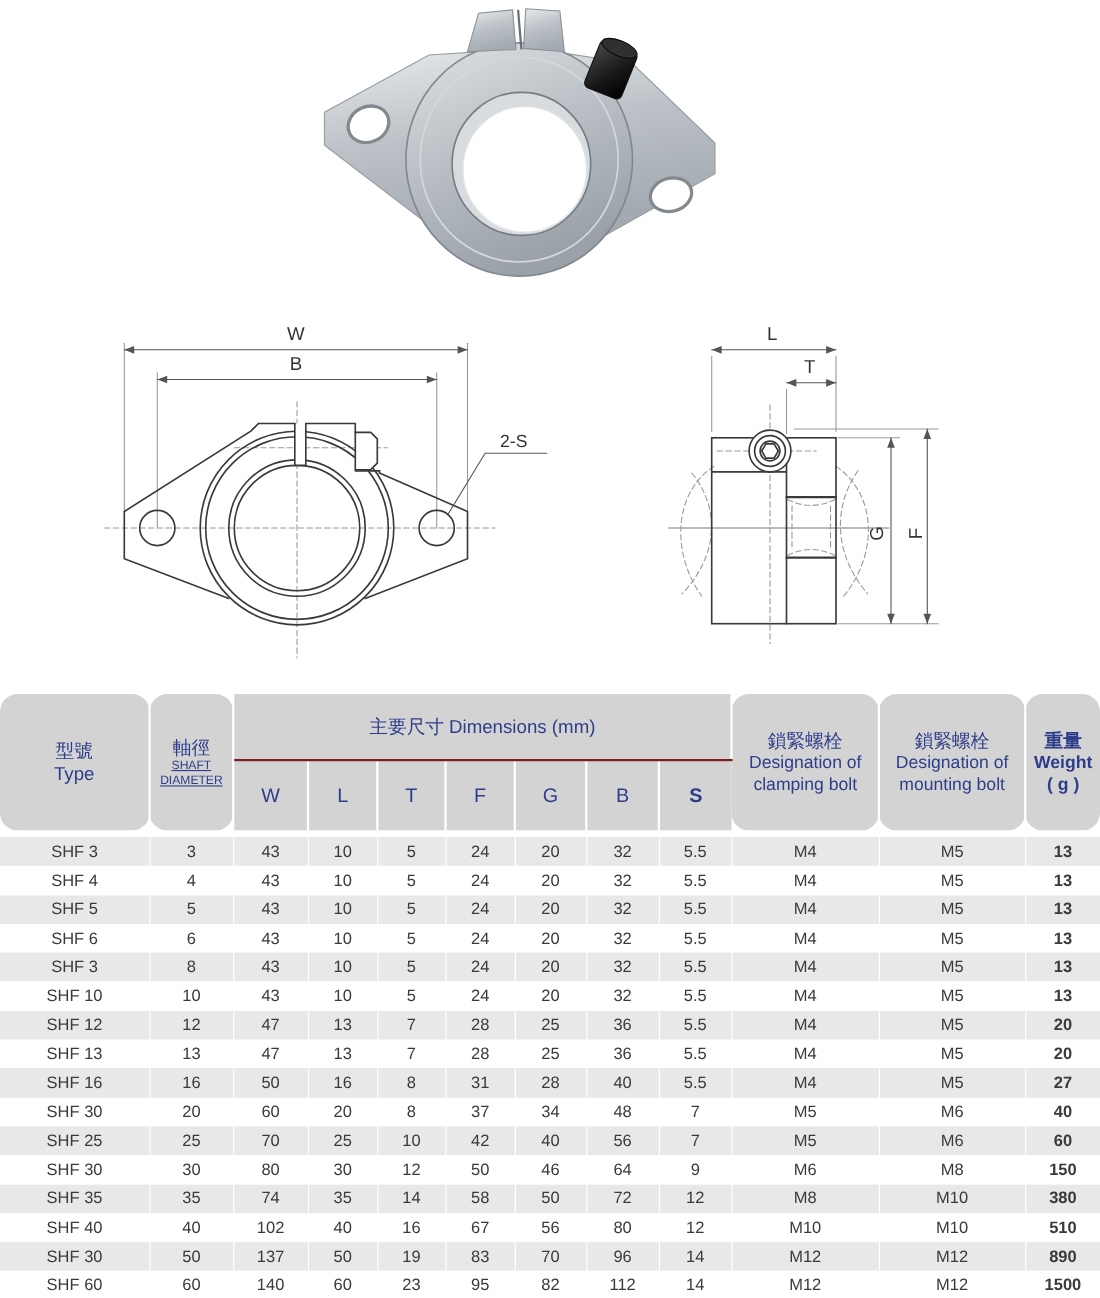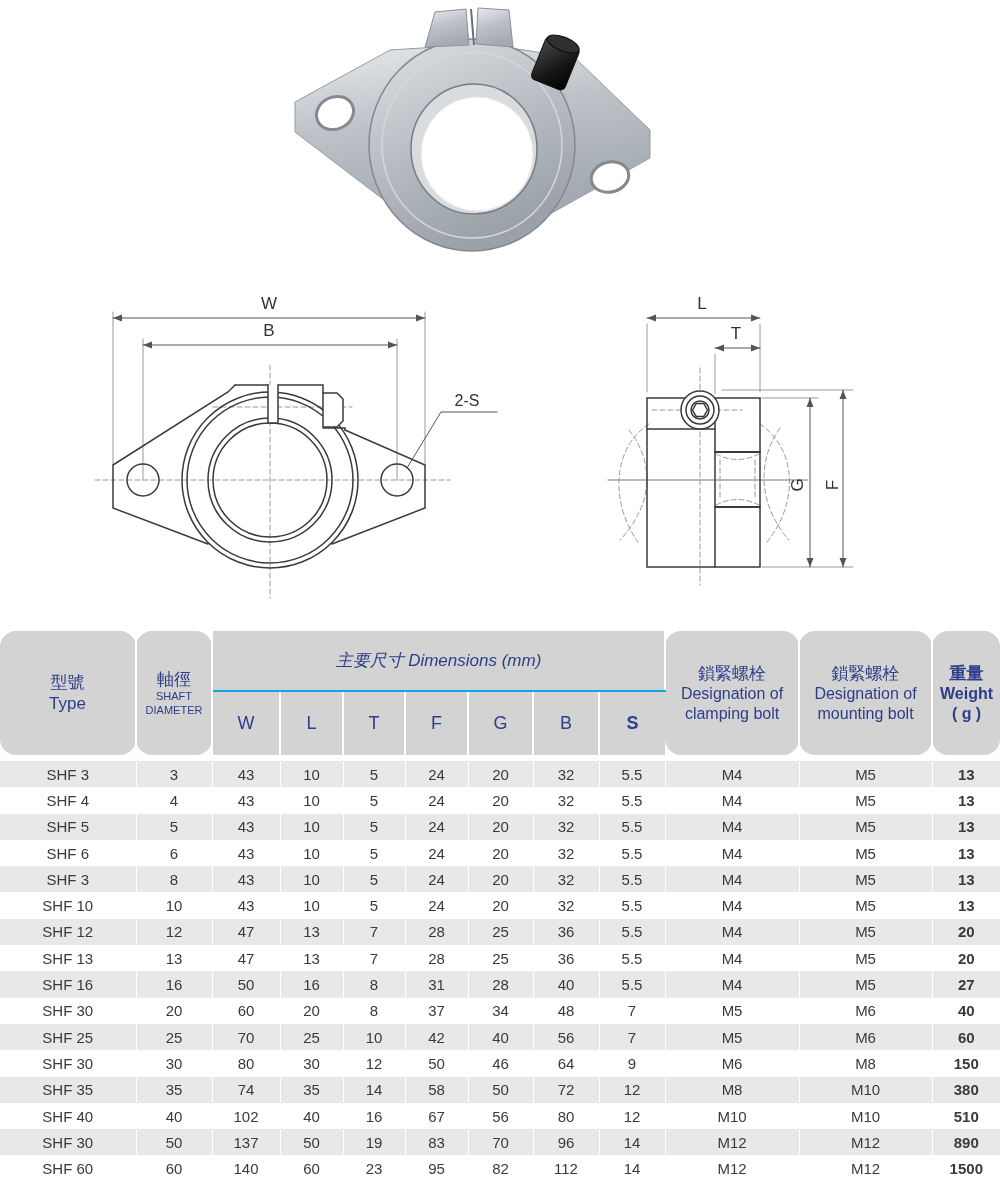--- a/index.html
+++ b/index.html
@@ -19,24 +19,24 @@
   table.spec th, table.spec td{padding:0;margin:0;}
   thead th{
     background:#d3d3d3;color:#2e3d8a;font-weight:normal;
     text-align:center;vertical-align:middle;
     border-right:2px solid #fff;
   }
   thead tr:first-child th{height:59px;}
   thead tr:last-child th{height:63px;font-size:18px;}
   th.rowspan2{height:122px;border-radius:16px;}
   th.no-border{border-right:none;}
-  th.dims-span{border-bottom:2px solid #0ea5e9;font-style:italic;}
+  th.dims-span{border-bottom:2px solid #7f1d1d;}
   .zh{font-size:17px;line-height:1.25;}
   .en{font-size:17px;line-height:1.25;}
-  .en-small{font-size:11px;line-height:1.2;}
+  .en-small{font-size:11px;line-height:1.2;text-decoration:underline;}
   .en-mid{font-size:16px;line-height:1.2;padding:0 6px;}
   tbody td{
     height:26.3px;text-align:center;font-size:15px;color:#3a3a3a;
     border-right:1px solid #fff;
   }
   tbody td:last-child, thead th:last-child{border-right:none;font-weight:bold;}
   tbody tr.spacer td{height:6px;background:#fff;border:none;}
   tbody tr:nth-child(even){background:#e8e8e8;}
 </style>
 </head>

